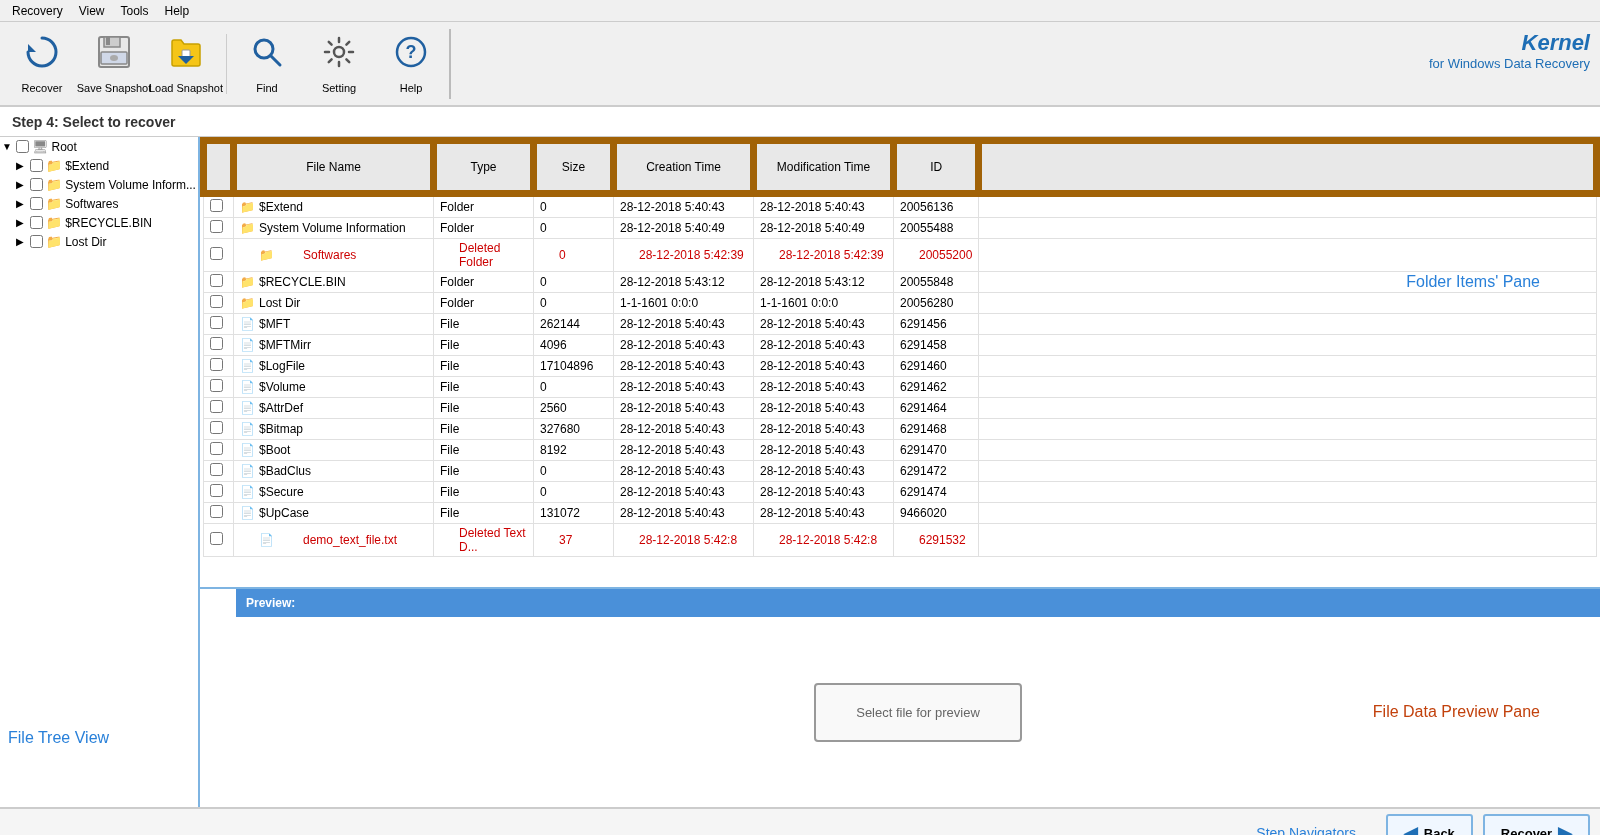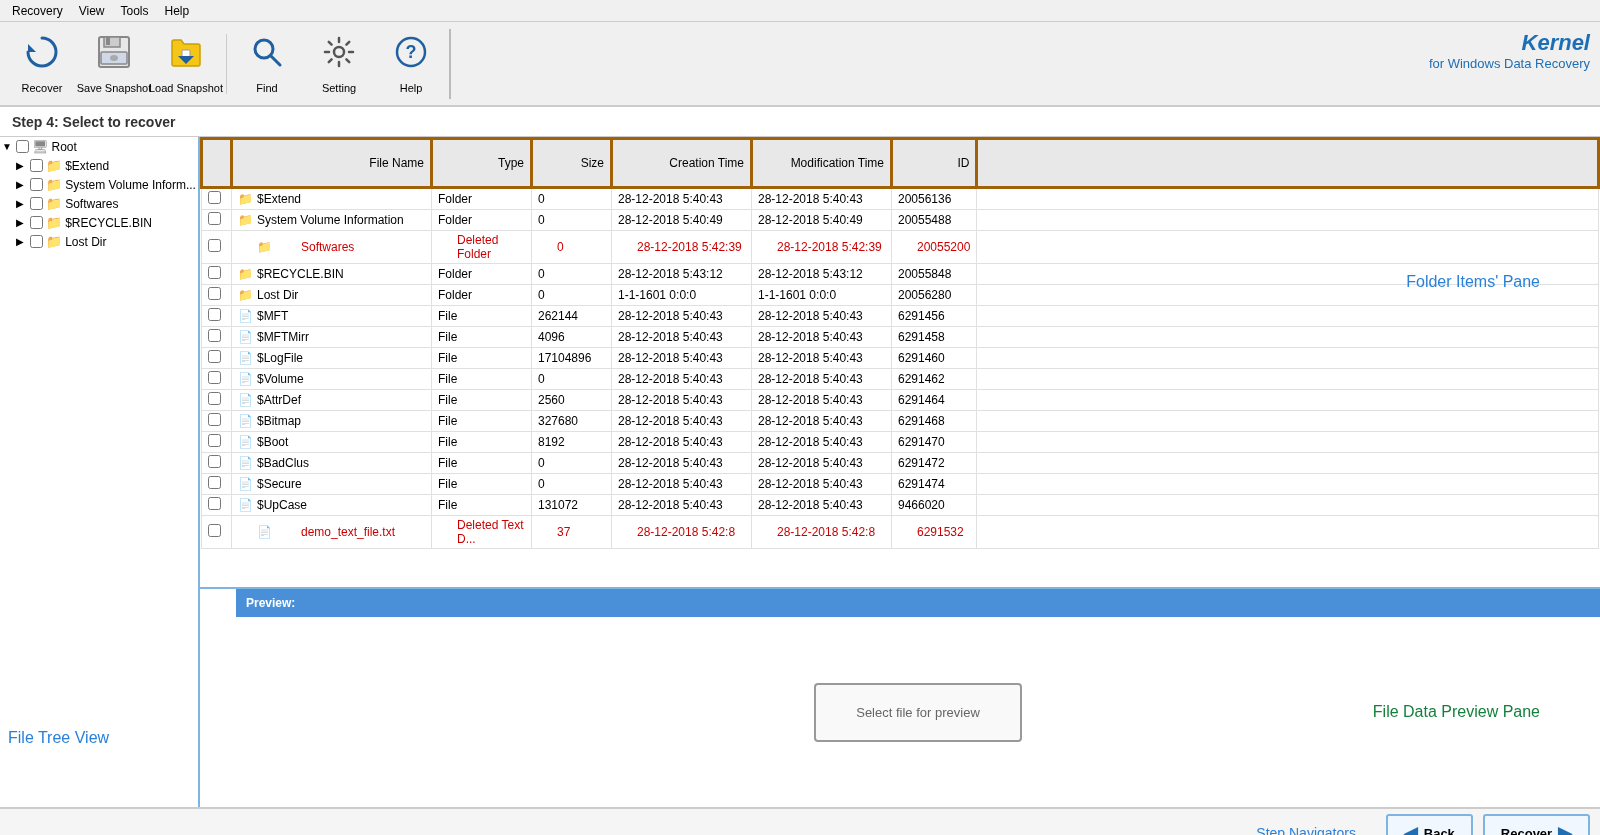--- a/index.html
+++ b/index.html
@@ -36,37 +36,37 @@
     .tree-text { font-size: 12px; }
     .folder-icon { color: #f5c518; }
 
     
     .right-panel { flex: 1; display: flex; flex-direction: column; background: #fff; position: relative; overflow: hidden; }
     .folder-pane-label { color: #2980d9; font-size: 16px; position: absolute; right: 60px; top: 136px; font-style: normal; }
 
     
     .file-table-container { flex: 1; overflow-y: auto; overflow-x: hidden; }
     .file-table { width: 100%; border-collapse: collapse; }
-    .file-table th { background: #e8e8e8; border: 3px solid #a16207; padding: 16px 6px; text-align: right; font-size: 12px; font-weight: normal; position: sticky; top: 0; z-index: 1; }
+    .file-table th { background: #e8e8e8; border: 7px solid #a16207; padding: 16px 6px; text-align: center; font-size: 12px; font-weight: normal; position: sticky; top: 0; z-index: 1; }
     .file-table td { border: 1px solid #e0e0e0; padding: 2px 6px; font-size: 12px; }
     .file-table .deleted { color: #cc0000; padding-left: 25px; }
     .file-table input[type=checkbox] { margin: 0; }
     .col-name { width: 200px; }
     .col-type { width: 100px; }
     .col-size { width: 80px; }
     .col-creation { width: 140px; }
     .col-mod { width: 140px; }
     .col-id { width: 80px; }
 
     
     .preview-section { height: 220px; border-top: 2px solid #7eb4e2; display: flex; flex-direction: column; background: #fff; position: relative; padding-left: 36px; }
     .preview-header { background: #4a90d9; color: #fff; padding: 4px 10px; font-size: 12px; font-weight: bold; height: 28px; display: flex; align-items: center; }
     .preview-body { flex: 1; display: flex; align-items: center; justify-content: center; position: relative; }
     .preview-placeholder { border: 2px solid #999; border-radius: 4px; padding: 20px 40px; color: #666; font-size: 13px; background: #f9f9f9; }
-    .preview-pane-label { color: #15803d; font-size: 16px; position: absolute; right: 60px; top: 50%; transform: translateY(-50%); }
+    .preview-pane-label { color: #c2410c; font-size: 16px; position: absolute; right: 60px; top: 50%; transform: translateY(-50%); }
 
     
     .bottom-nav { height: 50px; background: #f5f5f5; border-top: 2px solid #ccc; display: flex; align-items: center; justify-content: flex-end; padding: 0 10px; gap: 10px; }
     .nav-label { color: #2980d9; font-size: 14px; margin-right: 20px; }
     .nav-btn { display: flex; align-items: center; gap: 6px; padding: 6px 16px; border: 2px solid #7eb4e2; background: #f0f7ff; border-radius: 3px; cursor: pointer; font-size: 13px; font-weight: bold; }
     .nav-btn .btn-icon { font-size: 18px; color: #1e6eb5; }
 
     
     .file-icon { color: #aaa; font-size: 12px; margin-right: 4px; }
     .folder-row-icon { color: #f5c518; font-size: 12px; margin-right: 4px; }

